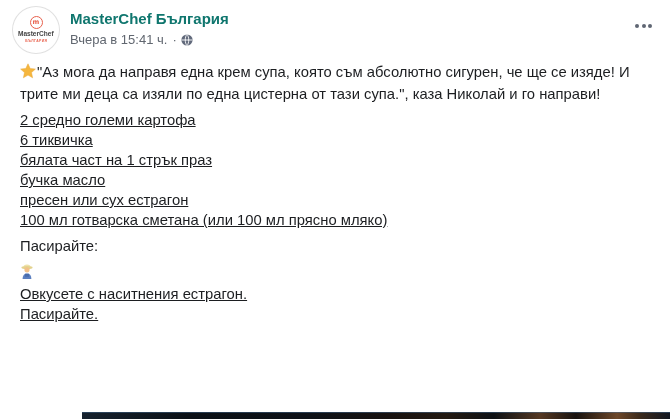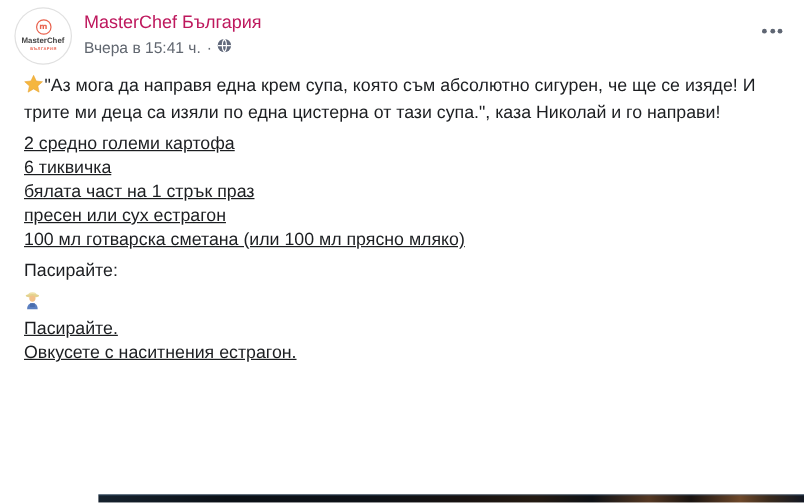--- a/index.html
+++ b/index.html
@@ -24,22 +24,22 @@
     width:13px; height:13px; border-radius:50%;
     border:1.3px solid #e8604c;
     display:flex; align-items:center; justify-content:center;
     color:#e8604c; font-size:6.5px; font-weight:700; line-height:1;
     font-family:"DejaVu Sans",sans-serif;
     margin-bottom:1px;
   }
   .avatar-brand-top { font-size:8px; transform:scale(0.82); font-weight:700; color:#454545; line-height:8px; white-space:nowrap; }
   .avatar-brand-bottom { font-size:8px; transform:scale(0.42); font-weight:700; color:#e8604c; letter-spacing:1px; line-height:6px; white-space:nowrap; }
   .header-info { margin-left:10px; padding-top:3px; }
-  .page-name { font-size:15px; font-weight:400; color:#be185d; line-height:20px; cursor:pointer; }
-  .timestamp-row { display:flex; align-items:flex-start; margin-top:3px; font-size:13px; color:#616770; line-height:16px; }
+  .page-name { font-size:15px; font-weight:700; color:#0f766e; line-height:20px; cursor:pointer; }
+  .timestamp-row { display:flex; align-items:center; margin-top:3px; font-size:13px; color:#616770; line-height:16px; }
   .timestamp-link { cursor:pointer; }
   .dot-sep { margin:0 4px 0 5px; }
   .globe { display:inline-flex; }
   .menu-button {
     position:absolute; top:20px; right:16px;
     display:flex; gap:2.5px; padding:4px 2px; cursor:pointer;
   }
   .menu-dot { width:4px; height:4px; border-radius:50%; background:#5f6673; }
   
   .post-body {
@@ -101,39 +101,40 @@
         </svg>
       </span><span>"Аз мога да направя една крем супа, която съм абсолютно сигурен, че ще се изяде! И трите ми деца са изяли по една цистерна от тази супа.", каза Николай и го направи!</span>
     </div>
 
 
 
     <div class="para">
       <div class="ing-line">2 средно големи картофа</div>
       <div class="ing-line">6 тиквичка</div>
       <div class="ing-line">бялата част на 1 стрък праз</div>
+      <div class="ing-line">бучка масло</div>
       <div class="ing-line">пресен или сух естрагон</div>
       <div class="ing-line">100 мл готварска сметана (или 100 мл прясно мляко)</div>
     </div>
 
     <div class="para">Пасирайте:</div>
 
     <div class="para">
       <div class="step-line">
         <span class="inline-icon">
           <svg width="14" height="16" viewBox="0 0 14 16">
             <path d="M3.4 4.2 Q3.4 1.6 7 1.6 Q10.6 1.6 10.6 4.2 Z" fill="#efe2a9"></path>
             <ellipse cx="7" cy="4.4" rx="5.6" ry="1.5" fill="#e3d28e"></ellipse>
             <circle cx="7" cy="6.8" r="2.6" fill="#f2c189"></circle>
             <path d="M2.6 16 Q2.6 10.4 7 10.4 Q11.4 10.4 11.4 16 Z" fill="#5b7fc0"></path>
             <rect x="5" y="10.8" width="4" height="3" fill="#4a6dad"></rect>
           </svg>
         </span>
       </div>
+      <div class="step-line">Овкусете с наситнения естрагон.</div>
       <div class="step-line">Пасирайте.</div>
-      <div class="step-line">Овкусете с наситнения естрагон.</div>
     </div>
 
   </div>
 
   <div class="photo-strip"></div>
 
 </div>
 
 </body></html>

